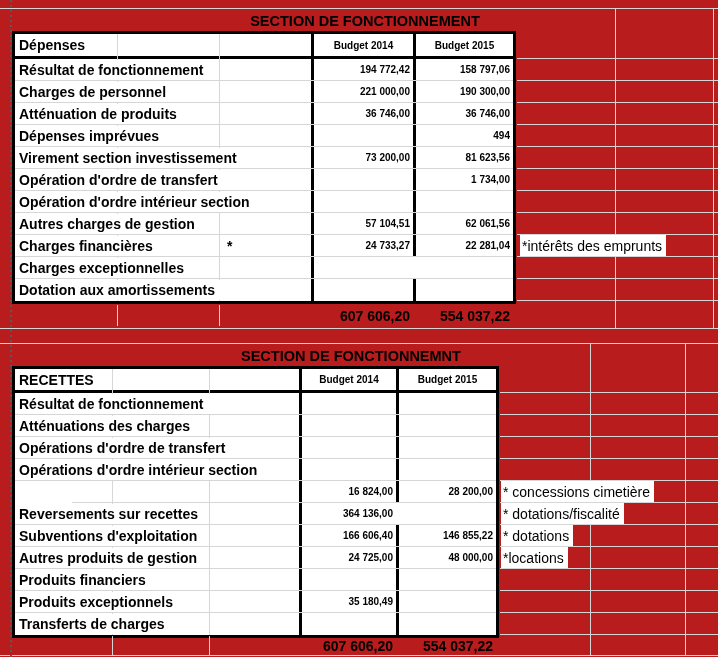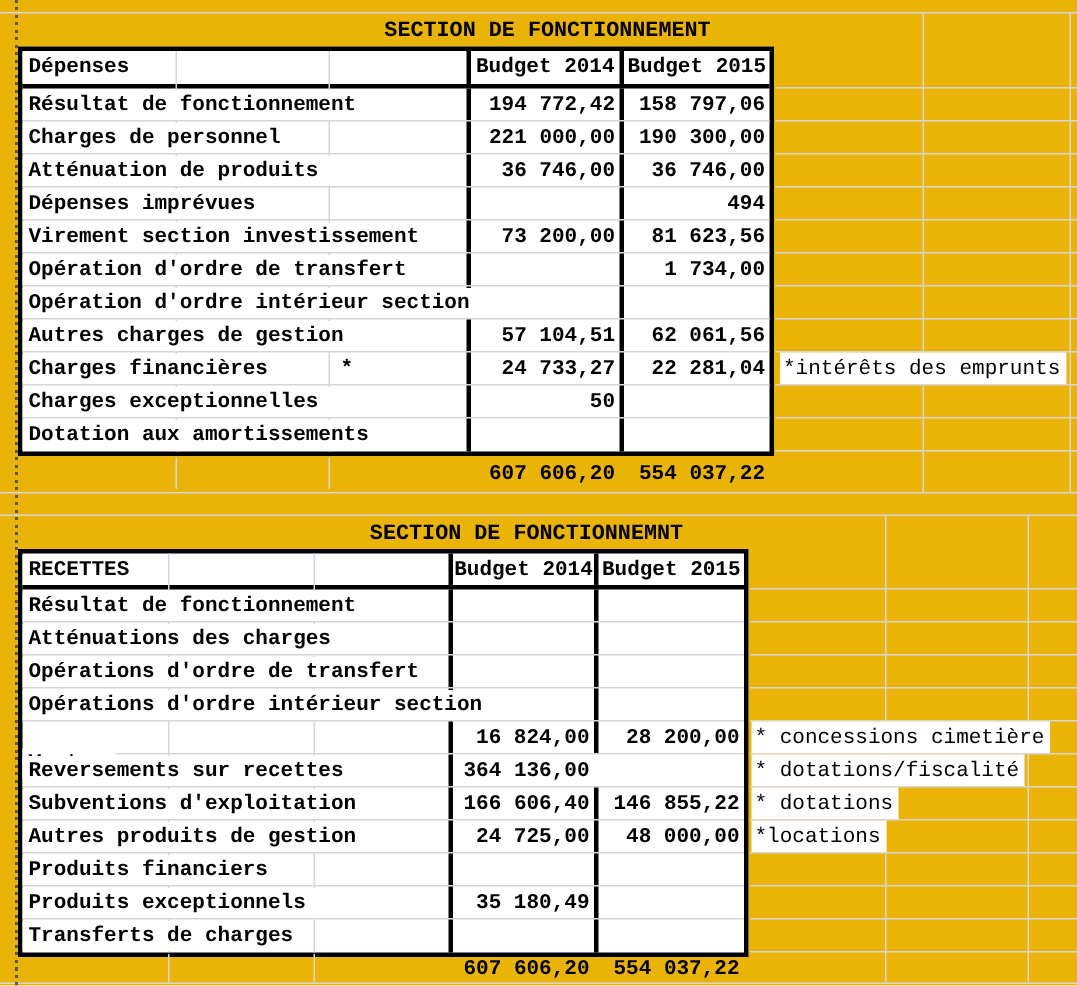--- a/index.html
+++ b/index.html
@@ -1,22 +1,22 @@
 <!DOCTYPE html>
 <html><head>
 <meta charset="utf-8">
 <style>
   :root{
     --gl:#d6d6d6;
     --bd:#000000;
   }
   html,body{margin:0;padding:0;background:#ffffff;}
   #screen{
-    position:relative;width:718px;height:657px;overflow:hidden;background:#eab308;
-    font-family:Liberation Mono, monospace;color:#000;
+    position:relative;width:718px;height:657px;overflow:hidden;background:#b91c1c;
+    font-family:Liberation Sans, sans-serif;color:#000;
   }
   
   .gl-h{position:absolute;height:1px;background:var(--gl);z-index:0;}
   .gl-v{position:absolute;width:1px;background:var(--gl);z-index:0;}
   
   #pbline{
     position:absolute;left:10px;top:0;width:2px;height:657px;z-index:1;
     background-image:repeating-linear-gradient(to bottom,#5a5a5a 0 2px,transparent 2px 5px);
   }
   
@@ -32,21 +32,21 @@
   .row{display:flex;height:22px;box-sizing:border-box;border-bottom:1px solid var(--gl);position:relative;}
   .row:last-child{border-bottom:none;}
   .row.header{border-bottom:3px solid var(--bd);}
   .cA{position:relative;z-index:2;display:flex;align-items:center;}
   .cA .lab{
     display:inline-flex;align-items:center;height:20px;background:#fff;
     padding:0 8px 0 4px;white-space:nowrap;font-weight:700;font-size:14px;
   }
   .cNum{
     box-sizing:border-box;border-left:3px solid var(--bd);display:flex;align-items:center;
-    justify-content:flex-end;padding-right:3px;font-weight:700;font-size:14px;white-space:nowrap;
+    justify-content:flex-end;padding-right:3px;font-weight:700;font-size:10px;white-space:nowrap;
   }
   .row.header .cNum{justify-content:center;padding-right:0;}
   .note{position:absolute;top:0;height:100%;display:flex;align-items:center;font-weight:700;font-size:14px;z-index:3;}
   .totalrow{position:absolute;display:flex;z-index:2;align-items:center;}
   .totalrow .tA{position:relative;height:100%;}
   .totalrow .tNum{display:flex;align-items:center;justify-content:flex-end;height:100%;
     padding-right:3px;box-sizing:border-box;font-weight:700;font-size:14px;white-space:nowrap;}
   .tvline{position:absolute;top:1px;bottom:1px;width:1px;background:var(--gl);}
   .ann{
     position:absolute;z-index:3;background:#fff;height:21px;display:inline-flex;align-items:center;
@@ -169,21 +169,20 @@
             <span class="lab">Charges financières</span>
             <span class="note" style="left: 212px;">*</span>
           </div>
           <div class="cNum" style="width: 102px;">24 733,27</div>
           <div class="cNum" style="width: 100px;">22 281,04</div>
         </div>
         <div class="row">
           <div class="cA" style="width: 296px;">
             <span class="lab">Charges exceptionnelles</span>
           </div>
-          <div class="cNum" style="width: 102px;">50</div>
           <div class="cNum" style="width: 100px;"></div>
         </div>
         <div class="row">
           <div class="cA" style="width: 296px;">
             <span class="lab">Dotation aux amortissements</span>
           </div>
           <div class="cNum" style="width: 102px;"></div>
           <div class="cNum" style="width: 100px;"></div>
         </div>
       </div>

